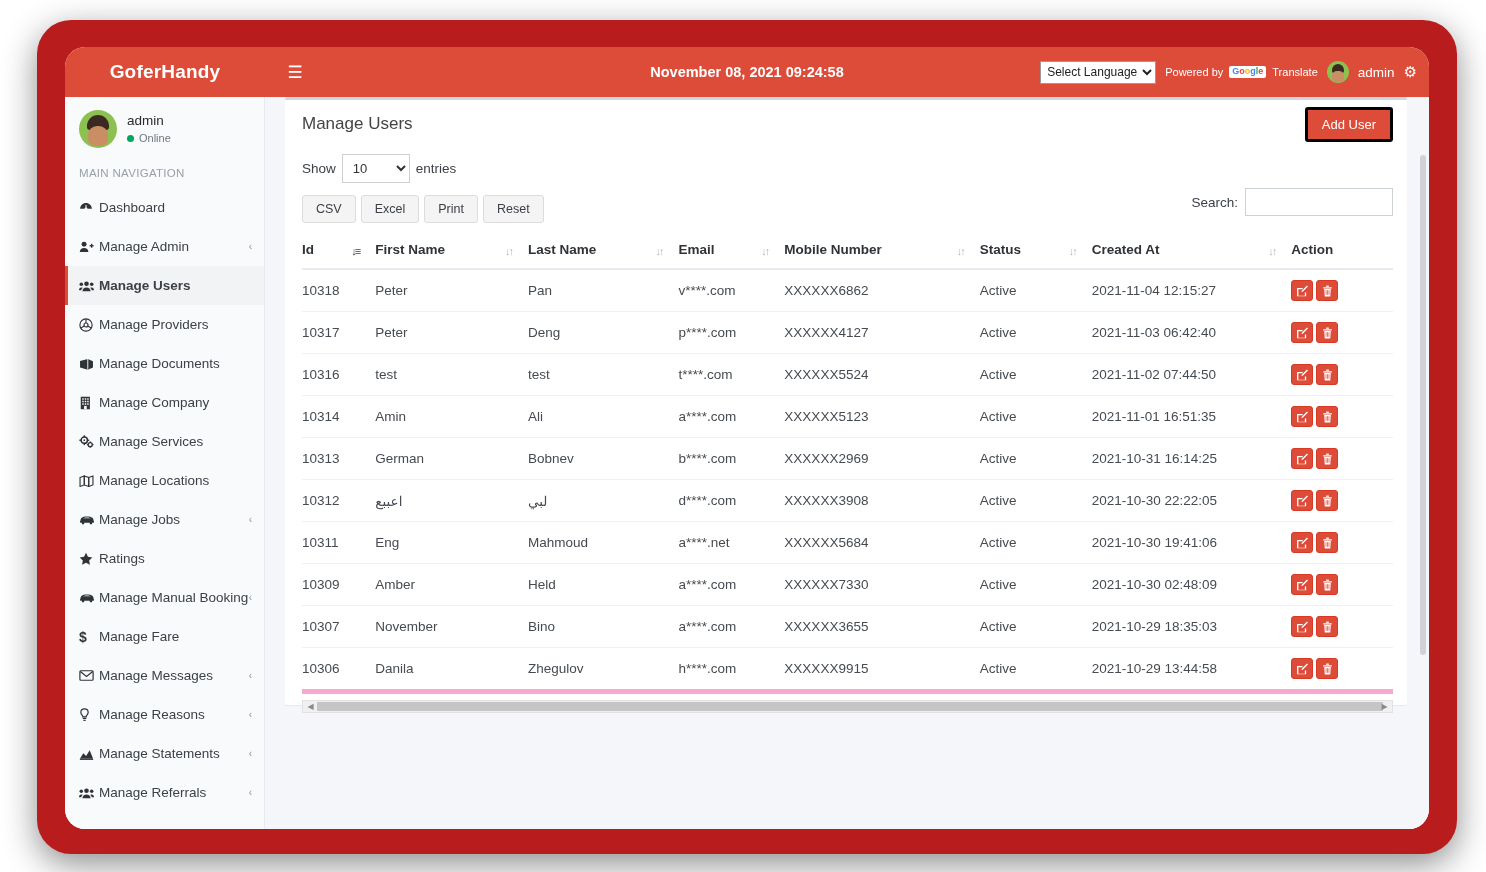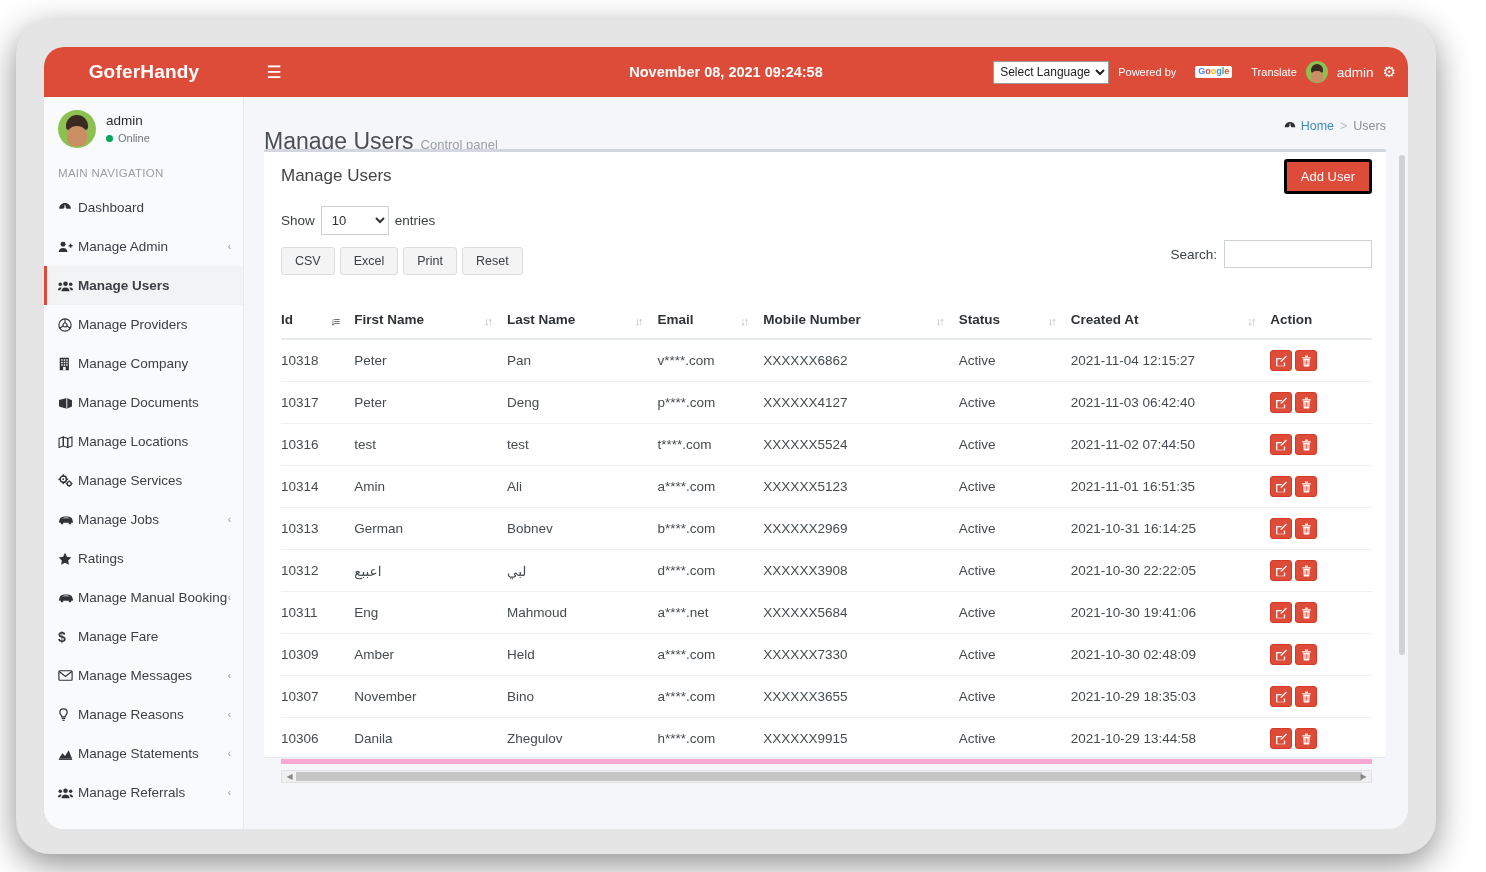--- a/index.html
+++ b/index.html
@@ -7,23 +7,23 @@
     margin: 0; padding: 0;
     width: 1486px; height: 872px;
     background: #ffffff;
     font-family: "Liberation Sans", sans-serif;
     overflow: hidden;
   }
 
   
   #device {
     position: absolute;
-    left: 16px; top: 20px;
+    left: 37px; top: 20px;
     width: 1420px; height: 834px;
-    background: #e5e5e5;
+    background: #b91c1c;
     border-radius: 34px;
     box-shadow: 0 10px 34px rgba(0,0,0,.45);
   }
   #screen {
     position: absolute;
     left: 28px; top: 27px;
     width: 1364px; height: 782px;
     background: #f4f6f9;
     border-radius: 20px;
     overflow: hidden;
@@ -63,21 +63,21 @@
   }
   #lang-select {
     width: 116px; height: 23px;
     font-family: "Liberation Sans", sans-serif;
     font-size: 12px;
     border: 1px solid #9a9a9a;
     background: #fff; color: #222;
     padding: 0 2px;
   }
   #powered {
-    display: flex; align-items: flex-start; gap: 19px;
+    display: flex; align-items: flex-start; gap: 6px;
     font-size: 11px; color: #fff; white-space: nowrap;
   }
   .goog-badge {
     background: #fff; color: #4285f4;
     font-size: 9px; font-weight: bold;
     padding: 1px 3px; border-radius: 2px;
     line-height: 1.1;
   }
   .goog-badge .g1{color:#4285f4}.goog-badge .g2{color:#ea4335}
   .goog-badge .g3{color:#fbbc05}.goog-badge .g4{color:#34a853}
@@ -209,21 +209,21 @@
     margin-bottom: 12px;
   }
   #len-select {
     font-family: "Liberation Sans", sans-serif;
     font-size: 13px;
     height: 29px; width: 68px;
     border: 1px solid #ccd1d6; background:#fff; color:#333;
     padding: 0 2px 0 6px;
   }
 
-  #btn-row { display: flex; gap: 5px; margin-bottom: 28px; }
+  #btn-row { display: flex; gap: 5px; margin-bottom: 10px; }
   .tbl-btn {
     background: #f4f4f4;
     border: 1px solid #dcdcdc;
     color: #3c4147;
     font-family: "Liberation Sans", sans-serif;
     font-size: 12.5px;
     padding: 6px 13px;
     border-radius: 3px; cursor: pointer;
   }
   #search-row {
@@ -409,56 +409,46 @@
               <svg width="14" height="14" viewBox="0 0 16 16">
                 <circle cx="8" cy="8" r="7" fill="none" stroke="#2f3337" stroke-width="1.3"></circle>
                 <circle cx="8" cy="8" r="2.3" fill="none" stroke="#2f3337" stroke-width="1.3"></circle>
                 <path d="M8 1.2V5.6M2.2 11.4l3.8-2.2M13.8 11.4l-3.8-2.2" stroke="#2f3337" stroke-width="1.3"></path>
               </svg>
             </span>
             <span class="ni-label">Manage Providers</span>
           </div>
           <div class="nav-item">
             <span class="ni-icon">
+              <svg width="15" height="12" viewBox="0 0 16 13">
+                <path d="M1 3.2L9.4 1l5.6 2.4v7L9.4 12.6 1 10.4z" fill="#2f3337"></path>
+                <path d="M9.4 1v11.6" stroke="#f9fafc" stroke-width="1"></path>
+              </svg>
+            </span>
+            <span class="ni-label">Manage Documents</span>
+          </div>
+          <div class="nav-item">
+            <span class="ni-icon">
               <svg width="13" height="14" viewBox="0 0 13 15">
                 <rect x="1.4" y="0.8" width="9.8" height="13.4" fill="#2f3337"></rect>
                 <g fill="#f9fafc">
                   <rect x="3" y="2.4" width="1.6" height="1.6"></rect>
                   <rect x="5.7" y="2.4" width="1.6" height="1.6"></rect>
                   <rect x="8.3" y="2.4" width="1.6" height="1.6"></rect>
                   <rect x="3" y="5.1" width="1.6" height="1.6"></rect>
                   <rect x="5.7" y="5.1" width="1.6" height="1.6"></rect>
                   <rect x="8.3" y="5.1" width="1.6" height="1.6"></rect>
                   <rect x="3" y="7.8" width="1.6" height="1.6"></rect>
                   <rect x="5.7" y="7.8" width="1.6" height="1.6"></rect>
                   <rect x="8.3" y="7.8" width="1.6" height="1.6"></rect>
                   <rect x="5" y="10.6" width="2.8" height="3.6"></rect>
                 </g>
               </svg>
             </span>
             <span class="ni-label">Manage Company</span>
-          </div>
-          <div class="nav-item">
-            <span class="ni-icon">
-              <svg width="15" height="12" viewBox="0 0 16 13">
-                <path d="M1 3.2L9.4 1l5.6 2.4v7L9.4 12.6 1 10.4z" fill="#2f3337"></path>
-                <path d="M9.4 1v11.6" stroke="#f9fafc" stroke-width="1"></path>
-              </svg>
-            </span>
-            <span class="ni-label">Manage Documents</span>
-          </div>
-          <div class="nav-item">
-            <span class="ni-icon">
-              <svg width="15" height="12" viewBox="0 0 16 13">
-                <path d="M1 2.6l4.6-1.6v9.8L1 12.4z" fill="none" stroke="#2f3337" stroke-width="1.2"></path>
-                <path d="M5.6 1l4.8 1.6v9.8L5.6 10.8z" fill="none" stroke="#2f3337" stroke-width="1.2"></path>
-                <path d="M10.4 2.6L15 1v9.8l-4.6 1.6z" fill="none" stroke="#2f3337" stroke-width="1.2"></path>
-              </svg>
-            </span>
-            <span class="ni-label">Manage Locations</span>
           </div>
           <div class="nav-item">
             <span class="ni-icon">
               <svg width="15" height="13" viewBox="0 0 16 14">
                 <circle cx="5.6" cy="5.6" r="3.4" fill="none" stroke="#2f3337" stroke-width="1.6"></circle>
                 <circle cx="5.6" cy="5.6" r="0.9" fill="#2f3337"></circle>
                 <g fill="#2f3337">
                   <rect x="4.9" y="0.3" width="1.5" height="2"></rect>
                   <rect x="4.9" y="8.9" width="1.5" height="2"></rect>
                   <rect x="0.3" y="4.9" width="2" height="1.5"></rect>
@@ -470,20 +460,30 @@
                   <rect x="11.4" y="12.4" width="1.2" height="1.4"></rect>
                   <rect x="8.4" y="9.8" width="1.5" height="1.2"></rect>
                   <rect x="14.1" y="9.8" width="1.5" height="1.2"></rect>
                 </g>
               </svg>
             </span>
             <span class="ni-label">Manage Services</span>
           </div>
           <div class="nav-item">
             <span class="ni-icon">
+              <svg width="15" height="12" viewBox="0 0 16 13">
+                <path d="M1 2.6l4.6-1.6v9.8L1 12.4z" fill="none" stroke="#2f3337" stroke-width="1.2"></path>
+                <path d="M5.6 1l4.8 1.6v9.8L5.6 10.8z" fill="none" stroke="#2f3337" stroke-width="1.2"></path>
+                <path d="M10.4 2.6L15 1v9.8l-4.6 1.6z" fill="none" stroke="#2f3337" stroke-width="1.2"></path>
+              </svg>
+            </span>
+            <span class="ni-label">Manage Locations</span>
+          </div>
+          <div class="nav-item">
+            <span class="ni-icon">
               <svg width="16" height="11" viewBox="0 0 17 11">
                 <path d="M1.4 7.6c0-2 .6-3.2 1.5-3.9C4 2.8 5.8 2.4 8.5 2.4s4.5.4 5.6 1.3c.9.7 1.5 1.9 1.5 3.9z" fill="#2f3337"></path>
                 <rect x="1" y="7.2" width="15" height="1.8" rx="0.8" fill="#2f3337"></rect>
                 <path d="M4.4 4.3c.9-.5 2.3-.8 4.1-.8s3.2.3 4.1.8z" fill="#f9fafc"></path>
                 <circle cx="4.3" cy="9.3" r="1.4" fill="#2f3337"></circle>
                 <circle cx="12.7" cy="9.3" r="1.4" fill="#2f3337"></circle>
               </svg>
             </span>
             <span class="ni-label">Manage Jobs</span>
             <span class="ni-caret">‹</span>
@@ -558,35 +558,20 @@
               </svg>
             </span>
             <span class="ni-label">Manage Referrals</span>
             <span class="ni-caret">‹</span>
           </div>
         </div>
     </div>
 
     <div id="content">
 
-      <div id="content-header">
-        <h1 id="page-title">Manage Users</h1><span id="page-subtitle">Control panel</span>
-        <div id="breadcrumb">
-          <span class="bc-home">
-            <svg width="12" height="11" viewBox="0 0 16 14">
-              <path d="M8 1C4 1 1 4 1 8h14c0-4-3-7-7-7z" fill="#2f3337"></path>
-              <circle cx="8" cy="8" r="1.6" fill="#fff"></circle>
-              <rect x="7.4" y="3.2" width="1.2" height="4" fill="#fff"></rect>
-            </svg>
-            <span>Home</span>
-          </span>
-          <span class="bc-sep">&gt;</span>
-          <span class="bc-cur">Users</span>
-        </div>
-      </div>
 
       <div id="card">
         <div id="card-head">
           <div id="card-title">Manage Users</div>
           <button id="add-user-btn">Add User</button>
         </div>
 
         <div id="card-body">
 
           <div id="len-row">

